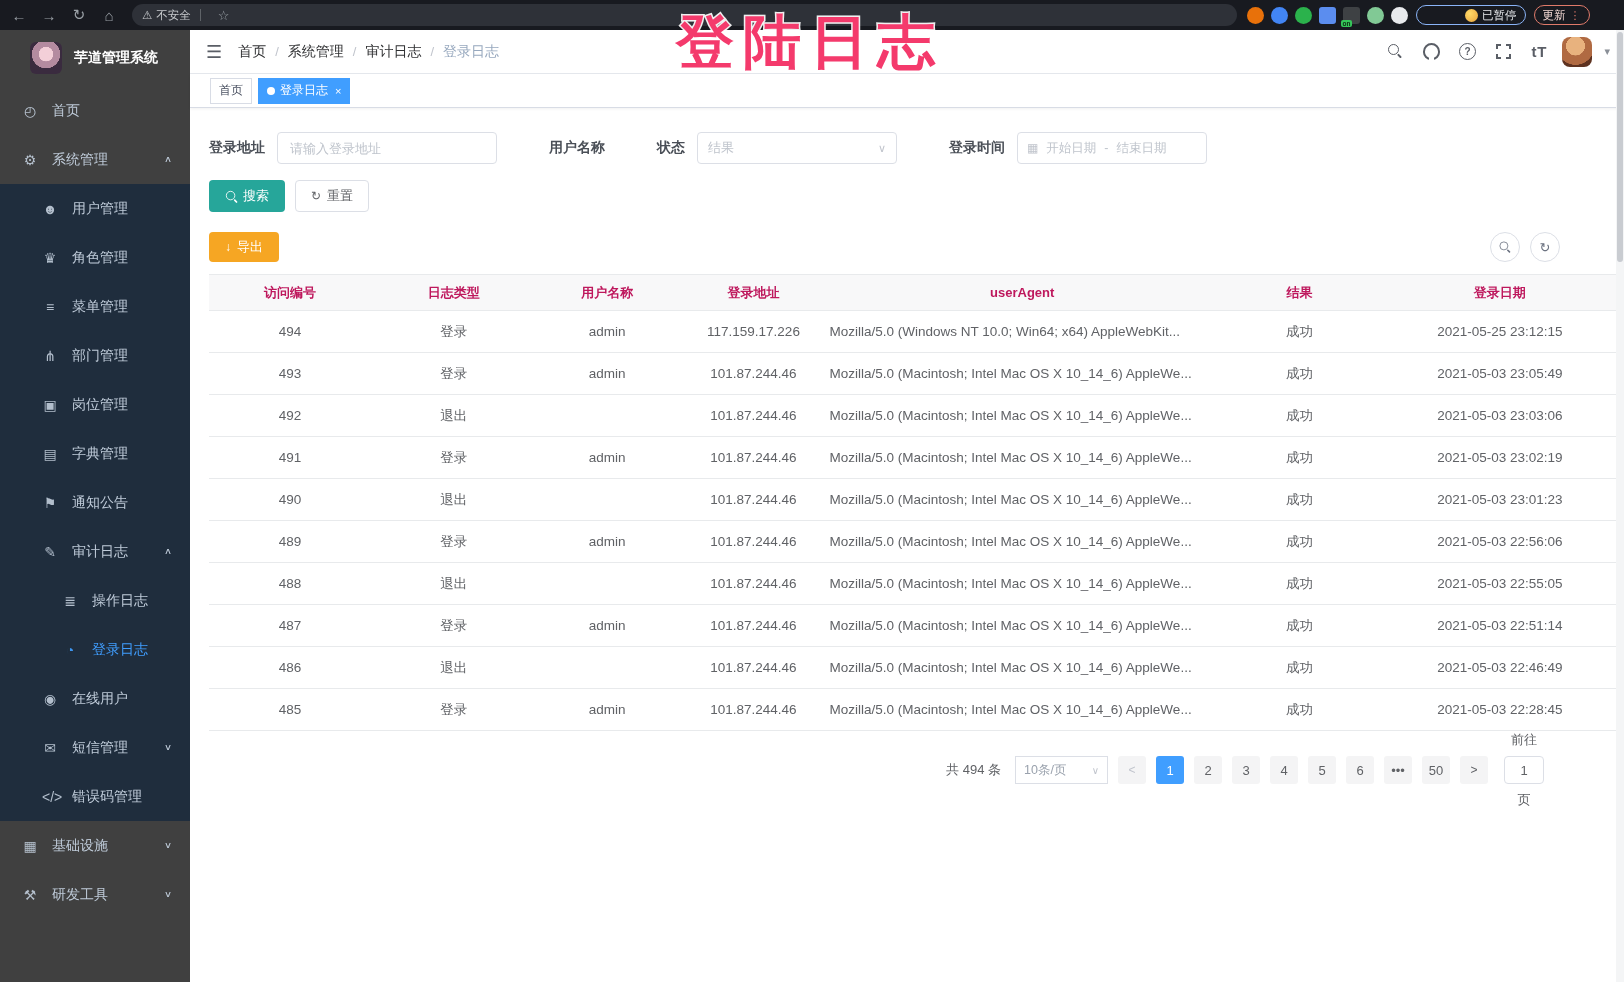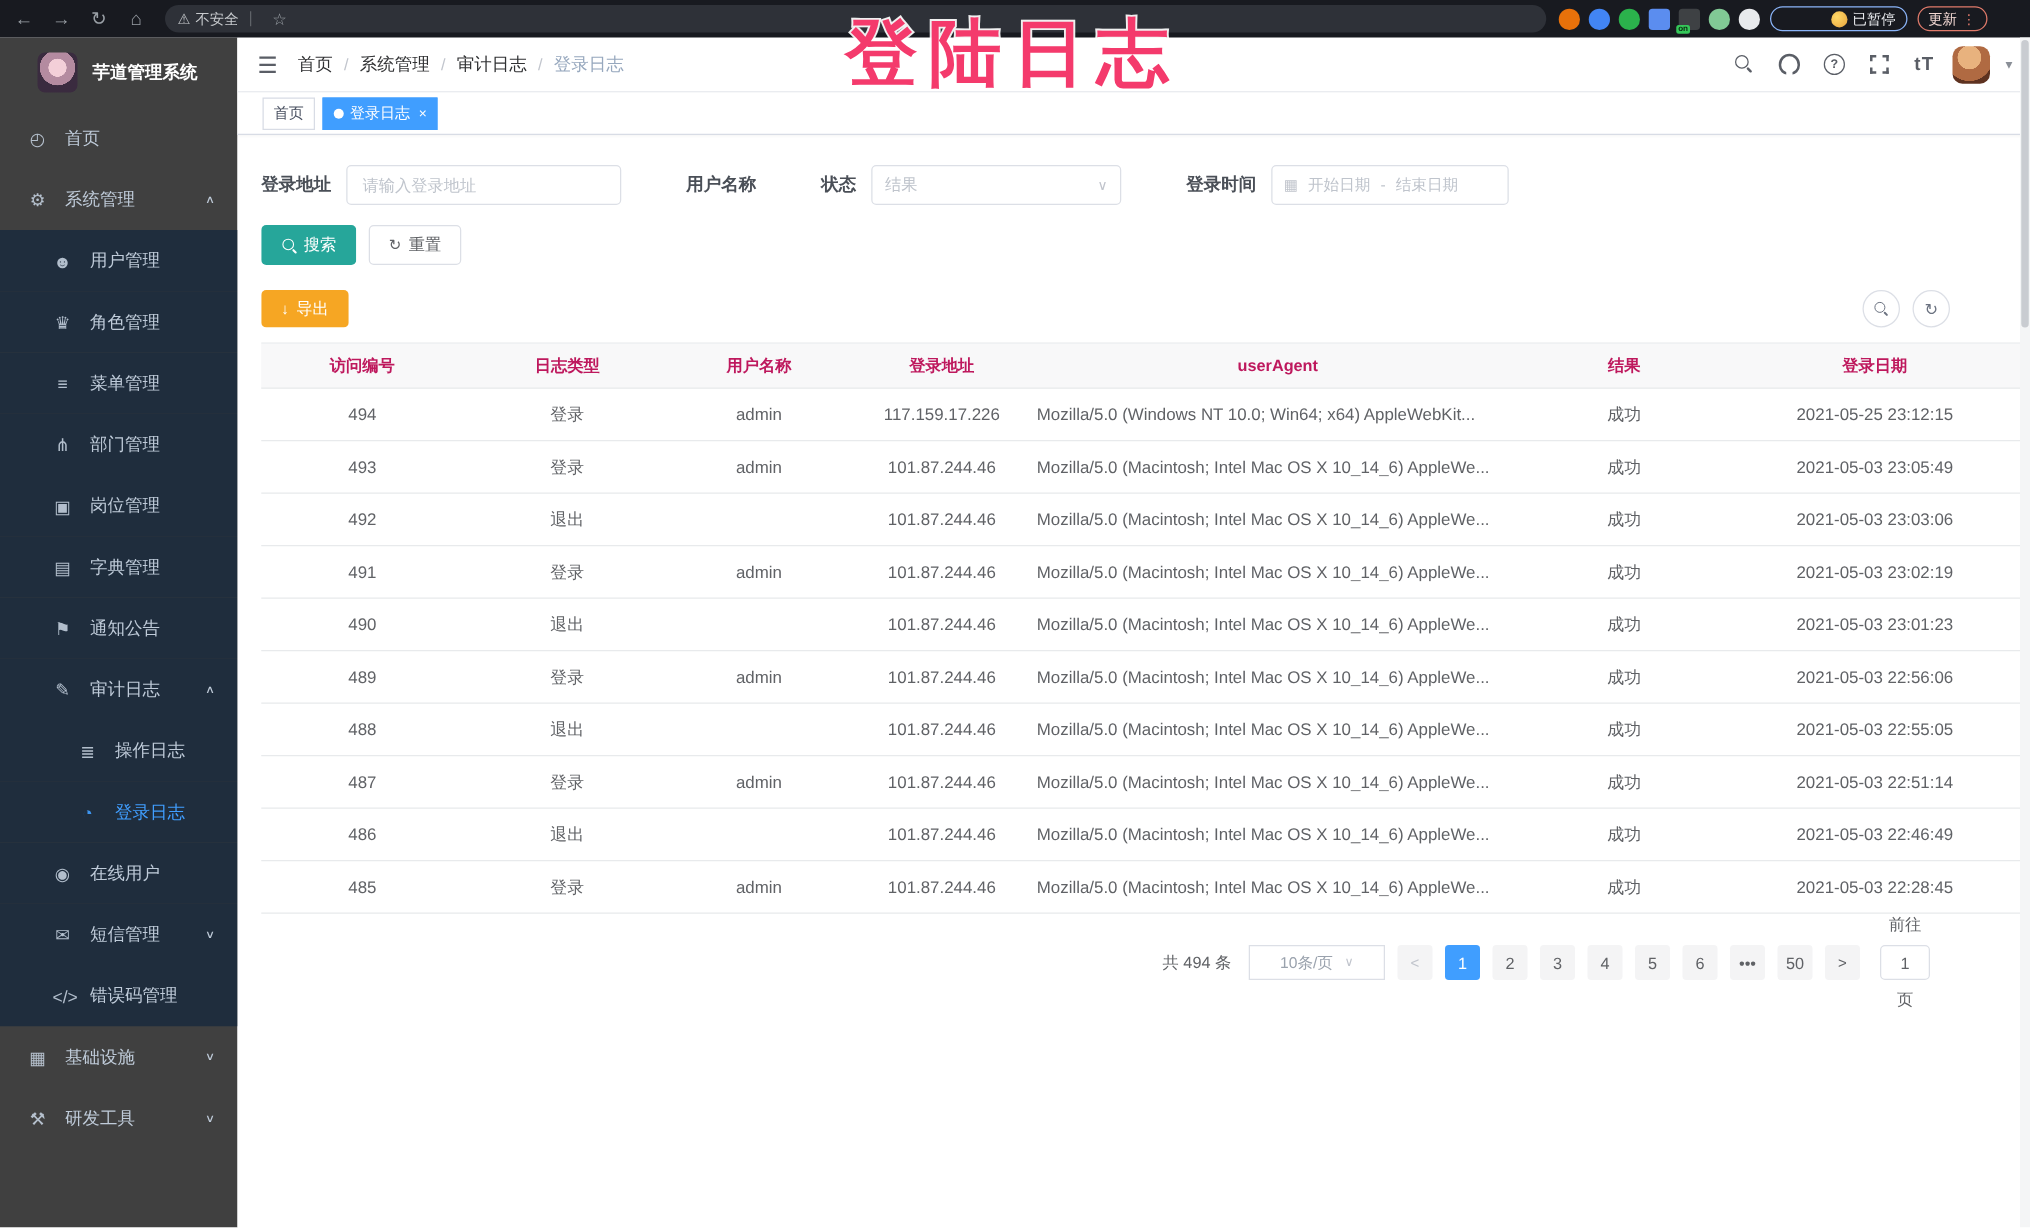--- a/index.html
+++ b/index.html
@@ -110,21 +110,21 @@
   .t-head { height:36px; background:#f8f8f9; border-bottom:1px solid #e8eaec; }
   .t-head .th { font-size:13px; font-weight:700; color:#be185d; text-align:center; white-space:nowrap; }
   .t-head .th.ua { text-align:center; }
   .t-row { height:42px; border-bottom:1px solid #e8eaec; }
   .t-row .td { font-size:13.5px; color:#606266; text-align:center; white-space:nowrap; overflow:hidden; }
   .t-row .td.ua { text-align:left; padding-right:14px; }
 
   
   .pagination { display:flex; align-items:center; justify-content:flex-end; padding-right:72px; gap:10px; font-size:13px; color:#606266; }
   .p-total { margin-right:4px; white-space:nowrap; }
-  .p-size { width:109px; height:28px; border:1px solid #dcdfe6; border-radius:0; display:flex; align-items:center; justify-content:space-between; padding:0 24px; color:#9aa2ad; font-size:12.5px; cursor:pointer; }
+  .p-size { width:93px; height:28px; border:1px solid #dcdfe6; border-radius:0; display:flex; align-items:center; justify-content:space-between; padding:0 8px; color:#9aa2ad; font-size:12.5px; cursor:pointer; }
   .p-size .sel-caret { color:#c0c4cc; font-size:10px; }
   .p-btn { min-width:28px; height:28px; padding:0 4px; background:#f4f4f5; color:#606266; border-radius:3px; display:flex; align-items:center; justify-content:center; font-size:13px; cursor:pointer; }
   .p-btn.arrow { color:#c0c4cc; font-size:12px; }
   .p-btn.arrow.next { color:#606266; }
   .p-btn.active { background:#409eff; color:#fff; }
   .p-goto { display:flex; align-items:center; gap:7px; margin-left:6px; white-space:nowrap;flex-direction:column; }
   .p-goto input { width:40px; height:28px; border:1px solid #dcdfe6; border-radius:4px; text-align:center; font-size:13px; color:#606266; font-family:"Liberation Sans",sans-serif; }
 
   
   .win-scroll { position:absolute; right:0; top:30px; width:8px; height:952px; background:#f4f5f6; z-index:6; }

